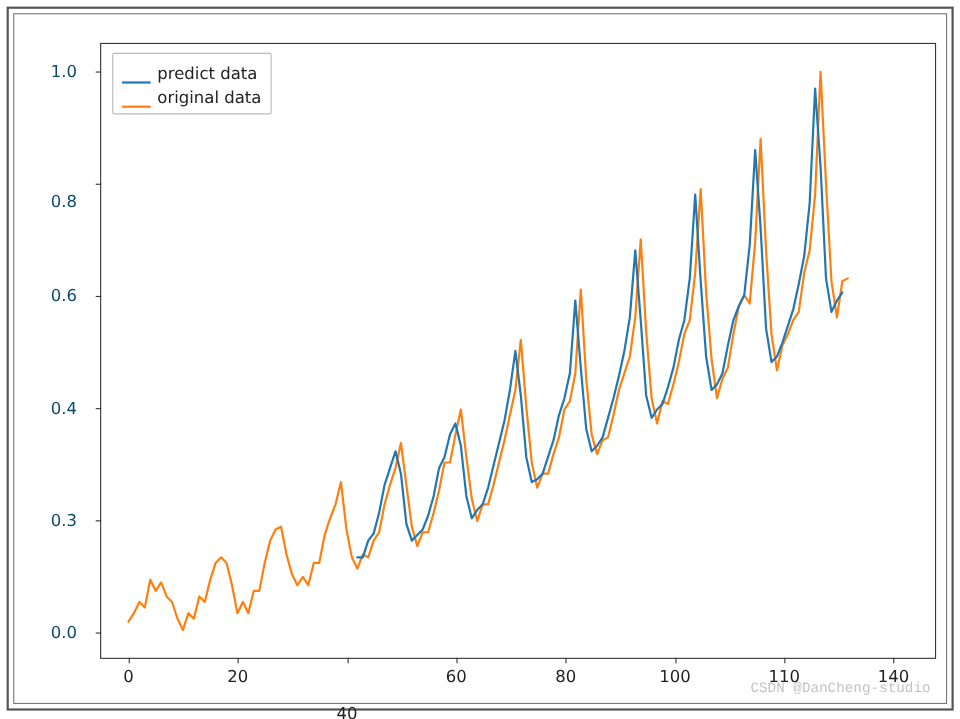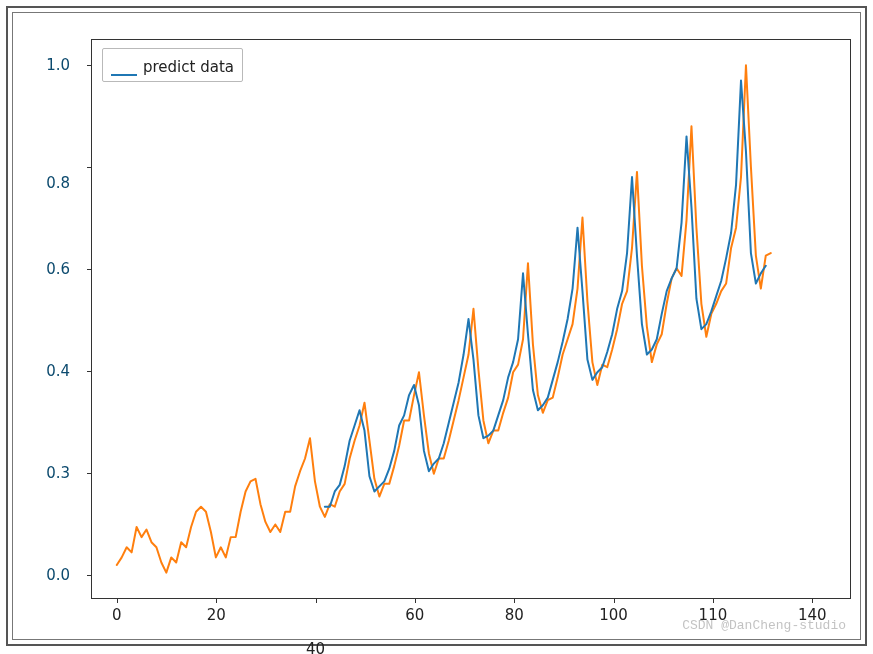--- a/index.html
+++ b/index.html
@@ -103,20 +103,24 @@
       <svg class="lines" viewBox="0 0 760 560" preserveAspectRatio="none">
         <path id="path-original" fill="none" stroke-width="2" stroke-linejoin="round" stroke-linecap="round" stroke="#ff7f0e" d="M24.84 526.91 L29.80 519.27 L34.77 509.09 L39.74 514.18 L44.71 488.73 L49.67 498.91 L54.64 491.27 L59.61 504.00 L64.58 509.09 L69.54 524.36 L74.51 534.55 L79.48 519.27 L84.44 524.36 L89.41 504.00 L94.38 509.09 L99.35 488.73 L104.31 473.45 L109.28 468.36 L114.25 473.45 L119.22 493.82 L124.18 519.27 L129.15 509.09 L134.12 519.27 L139.08 498.91 L144.05 498.91 L149.02 473.45 L153.99 453.09 L158.95 442.91 L163.92 440.36 L168.89 465.82 L173.86 483.64 L178.82 493.82 L183.79 486.18 L188.76 493.82 L193.73 473.45 L198.69 473.45 L203.66 448.00 L208.63 432.73 L213.59 420.00 L218.56 399.64 L223.53 442.91 L228.50 468.36 L233.46 478.55 L238.43 465.82 L243.40 468.36 L248.37 453.09 L253.33 445.45 L258.30 420.00 L263.27 402.18 L268.24 386.91 L273.20 364.00 L278.17 402.18 L283.14 440.36 L288.10 458.18 L293.07 445.45 L298.04 445.45 L303.01 427.64 L307.97 407.27 L312.94 381.82 L317.91 381.82 L322.88 356.36 L327.84 333.45 L332.81 376.73 L337.78 414.91 L342.75 435.27 L347.71 420.00 L352.68 420.00 L357.65 402.18 L362.61 381.82 L367.58 361.45 L372.55 338.55 L377.52 315.64 L382.48 269.82 L387.45 330.91 L392.42 381.82 L397.39 404.73 L402.35 392.00 L407.32 392.00 L412.29 374.18 L417.25 358.91 L422.22 333.45 L427.19 325.82 L432.16 300.36 L437.12 224.00 L442.09 305.45 L447.06 356.36 L452.03 374.18 L456.99 361.45 L461.96 358.91 L466.93 338.55 L471.90 315.64 L476.86 300.36 L481.83 285.09 L486.80 249.45 L491.76 178.18 L496.73 262.18 L501.70 323.27 L506.67 346.18 L511.63 325.82 L516.60 328.36 L521.57 310.55 L526.54 290.18 L531.50 264.73 L536.47 252.00 L541.44 208.73 L546.41 132.36 L551.37 226.55 L556.34 287.64 L561.31 323.27 L566.27 305.45 L571.24 295.27 L576.21 264.73 L581.18 239.27 L586.14 229.09 L591.11 236.73 L596.08 180.73 L601.05 86.55 L606.01 188.36 L610.98 264.73 L615.95 297.82 L620.92 274.91 L625.88 264.73 L630.85 252.00 L635.82 244.36 L640.78 208.73 L645.75 188.36 L650.72 137.45 L655.69 25.45 L660.65 127.27 L665.62 216.36 L670.59 249.45 L675.56 216.36 L680.52 213.82 "></path>
         <path id="path-predict" fill="none" stroke-width="2" stroke-linejoin="round" stroke-linecap="round" stroke="#1f77b4" d="M233.46 468.36 L238.43 468.36 L243.40 453.09 L248.37 446.47 L253.33 427.64 L258.30 402.18 L263.27 386.91 L268.24 371.64 L273.20 392.00 L278.17 437.82 L283.14 453.09 L288.10 448.00 L293.07 442.91 L298.04 430.18 L303.01 412.36 L307.97 386.91 L312.94 376.73 L317.91 356.36 L322.88 346.18 L327.84 366.55 L332.81 412.36 L337.78 432.73 L342.75 425.09 L347.71 420.00 L352.68 404.73 L357.65 384.36 L362.61 364.00 L367.58 343.64 L372.55 315.64 L377.52 280.00 L382.48 320.73 L387.45 376.73 L392.42 399.64 L397.39 397.09 L402.35 392.00 L407.32 376.73 L412.29 361.45 L417.25 338.55 L422.22 323.27 L427.19 300.36 L432.16 234.18 L437.12 295.27 L442.09 351.27 L447.06 371.64 L452.03 366.55 L456.99 358.91 L461.96 341.09 L466.93 323.27 L471.90 302.91 L476.86 280.00 L481.83 249.45 L486.80 188.36 L491.76 252.00 L496.73 320.73 L501.70 341.09 L506.67 333.45 L511.63 328.36 L516.60 313.09 L521.57 295.27 L526.54 269.82 L531.50 252.00 L536.47 213.82 L541.44 137.45 L546.41 216.36 L551.37 285.09 L556.34 315.64 L561.31 310.55 L566.27 300.36 L571.24 274.91 L576.21 252.00 L581.18 239.27 L586.14 229.09 L591.11 183.27 L596.08 96.73 L601.05 168.00 L606.01 259.64 L610.98 290.18 L615.95 285.09 L620.92 272.36 L625.88 257.09 L630.85 241.82 L635.82 218.91 L640.78 193.45 L645.75 145.09 L650.72 40.73 L655.69 112.00 L660.65 213.82 L665.62 244.36 L670.59 234.18 L675.56 226.55 "></path>
       </svg>
 
       <div class="legend">
         <div class="legend-row">
           <div class="legend-swatch" id="sw-predict" style="background: rgb(31, 119, 180);"></div>
           <span>predict data</span>
         </div>
+        <div class="legend-row">
+          <div class="legend-swatch" id="sw-original" style="background: rgb(255, 127, 14);"></div>
+          <span>original data</span>
+        </div>
       </div>
 
       <div id="yticks-container">
           <div class="tickmark-y" style="top: 534.545px;"></div>
           <div class="tick-y" style="top: 534.545px;">0.0</div>
           <div class="tickmark-y" style="top: 432.727px;"></div>
           <div class="tick-y" style="top: 432.727px;">0.3</div>
           <div class="tickmark-y" style="top: 330.909px;"></div>
           <div class="tick-y" style="top: 330.909px;">0.4</div>
           <div class="tickmark-y" style="top: 229.091px;"></div>

